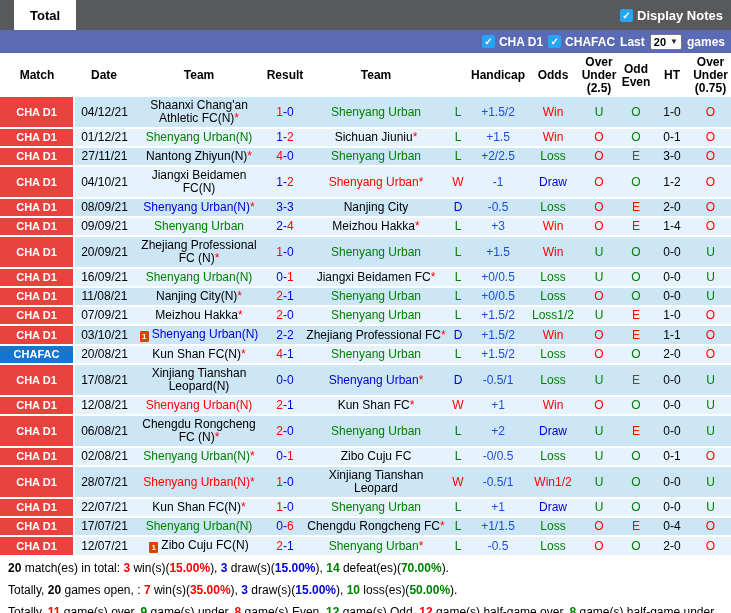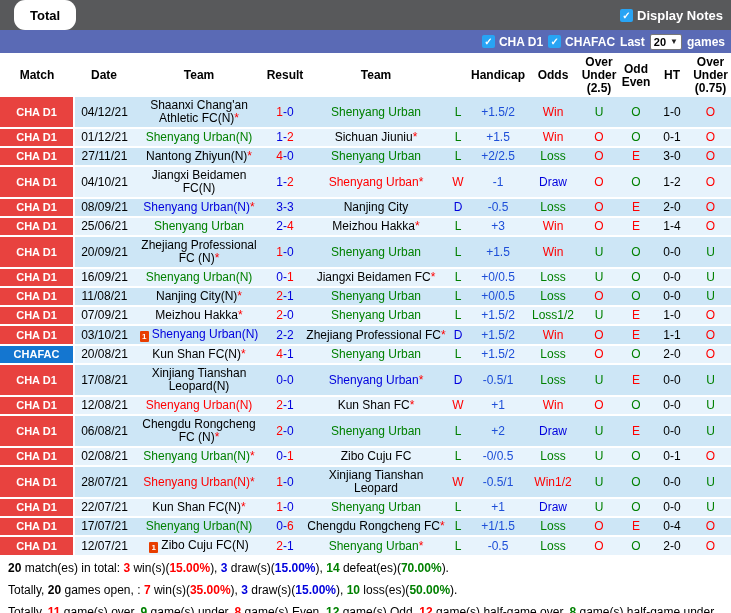--- a/index.html
+++ b/index.html
@@ -2,21 +2,21 @@
 <html><head>
 <meta charset="utf-8">
 <style>
   * { box-sizing: border-box; }
   html,body { margin:0; padding:0; background:#fff; }
   body { width:731px; font-family:"Liberation Sans", sans-serif; }
 
   
   .titlebar { height:30px; background:#58595b; display:flex; align-items:stretch; }
   .titlebar .title { color:#fff; font-weight:bold; font-size:13px; padding:8px 10px 0 8px; }
-  .tab { font-size:13px; font-weight:bold; padding:8px 16px 0; cursor:pointer;border-radius:11px; }
+  .tab { font-size:13px; font-weight:bold; padding:8px 16px 0; cursor:pointer; }
   .tab.active { background:#fff; color:#000; margin-left:14px; }
   .tab.inactive { color:#fff; text-decoration:underline; margin-left:10px; }
   .display-notes { margin-left:auto; display:flex; align-items:center; gap:4px; padding-right:8px; color:#fff; font-weight:bold; font-size:13px; }
 
   .checkbox { width:13px; height:13px; background:#28a4f4; color:#fff; font-size:10px; line-height:13px; text-align:center; border-radius:2px; font-weight:bold; flex:0 0 auto; }
 
   
   .filterbar { height:23px; background:#5a6ab5; display:flex; align-items:center; justify-content:flex-end; gap:5px; color:#fff; font-weight:bold; font-size:12px; padding-right:6px; }
   .filterbar .grp { display:flex; align-items:center; gap:4px; }
   .select { background:#fff; color:#000; font-size:11px; font-weight:bold; padding:1px 3px; display:inline-flex; align-items:center; gap:4px; border:1px solid #777; border-radius:2px; cursor:pointer; }
@@ -171,21 +171,21 @@
         <td class="c-blue">D</td>
         <td class="c-hcap">-0.5</td>
         <td class="c-green">Loss</td>
         <td class="c-red">O</td>
         <td class="c-red">E</td>
         <td class="c-ht">2-0</td>
         <td class="c-red">O</td>
       </tr>
       <tr>
         <td class="c-match badge-red">CHA D1</td>
-        <td>25/06/21</td>
+        <td>09/09/21</td>
         <td><span class="tname c-green">Shenyang Urban</span></td>
         <td><span class="c-blue">2</span><span class="c-blue">-</span><span class="c-red">4</span></td>
         <td><span class="tname c-black">Meizhou Hakka</span><span class="star">*</span></td>
         <td class="c-green">L</td>
         <td class="c-hcap">+3</td>
         <td class="c-red">Win</td>
         <td class="c-red">O</td>
         <td class="c-red">E</td>
         <td class="c-ht">1-4</td>
         <td class="c-red">O</td>

